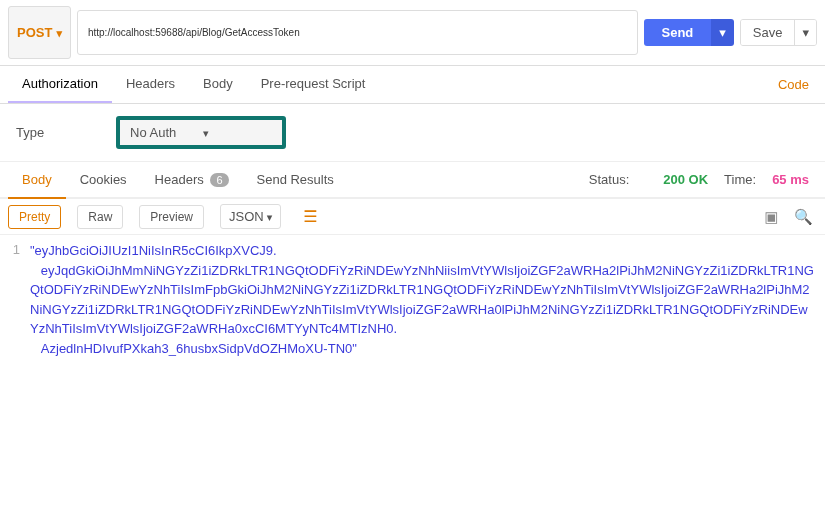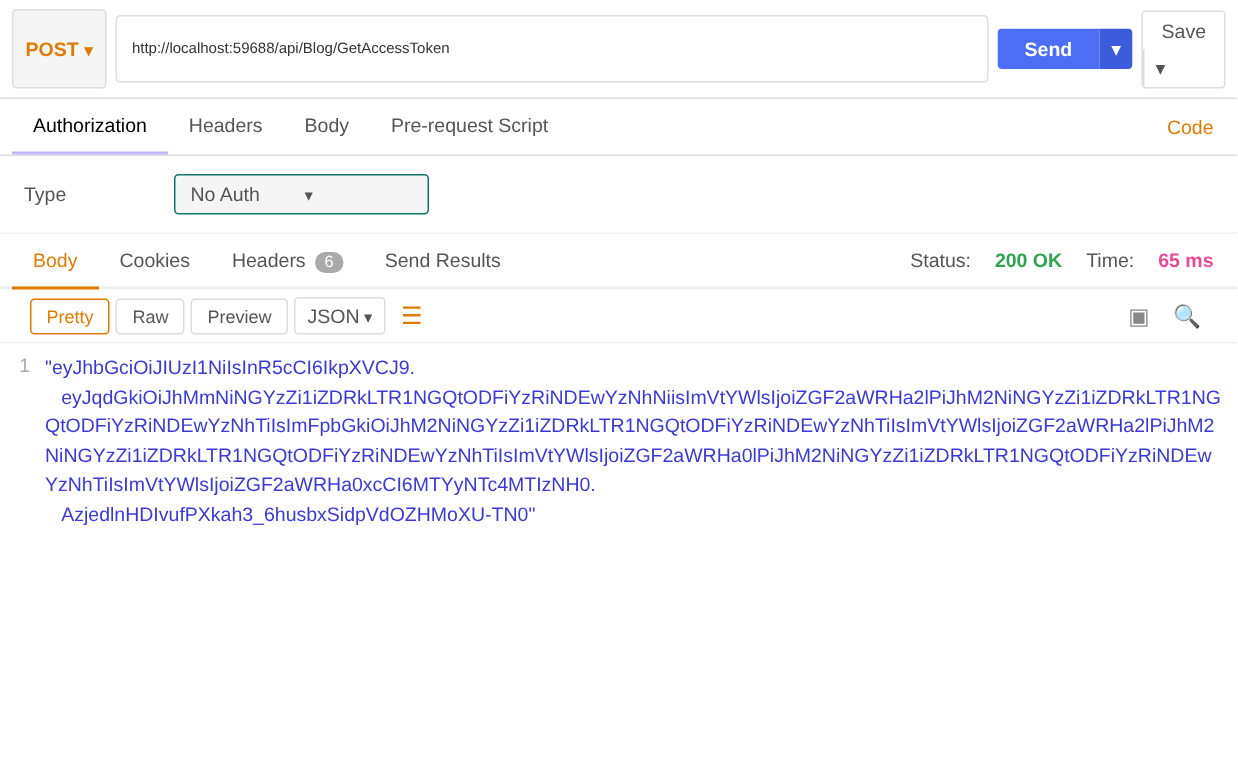--- a/index.html
+++ b/index.html
@@ -60,25 +60,24 @@
     }
     .send-dropdown {
       background: #3d5cdc;
       color: #fff;
       border: none;
       padding: 6px 8px;
       cursor: pointer;
     }
     .save-btn-group {
       display: flex;
-      align-items: flex-start;
+      align-items: center;
       border: 1px solid #ddd;
       border-radius: 3px;
       overflow: hidden;
-      flex-direction: column;
     }
     .save-btn {
       background: #fff;
       border: none;
       padding: 5px 12px;
       cursor: pointer;
       color: #555;
     }
     .save-dropdown {
       background: #fff;
@@ -123,21 +122,21 @@
       border-bottom: 1px solid #eee;
       background: #fff;
     }
     .auth-label {
       color: #555;
       width: 100px;
     }
     .auth-select {
       display: flex;
       align-items: center;
-      border: 1px solid #0f766e;
+      border: 4px solid #0f766e;
       border-radius: 3px;
       padding: 5px 10px;
       background: #f5f5f5;
       width: 170px;
       cursor: pointer;
       gap: 4px;
     }
     .auth-select span {
       flex: 1;
       color: #555;
@@ -172,31 +171,31 @@
       margin-left: 3px;
     }
     .status-info {
       margin-left: auto;
       display: flex;
       gap: 16px;
       padding-right: 8px;
       color: #555;
       justify-content: space-between;
     }
-    .status-ok { color: #2ea44f; font-weight: bold; }
+    .status-ok { color: #2ea44f; font-weight: bold; margin-left: 18px; }
     .status-time { color: #ec4899; font-weight: bold; }
 
     
     .response-toolbar {
       display: flex;
       align-items: center;
-      padding: 5px 20px;
+      padding: 5px 8px;
       border-bottom: 1px solid #eee;
       background: #fff;
-      gap: 4px;
+      gap: 16px;
     }
     .format-btn {
       border: 1px solid #ddd;
       background: #fff;
       border-radius: 3px;
       padding: 4px 10px;
       cursor: pointer;
       color: #555;
       font-size: 12px;
     }

